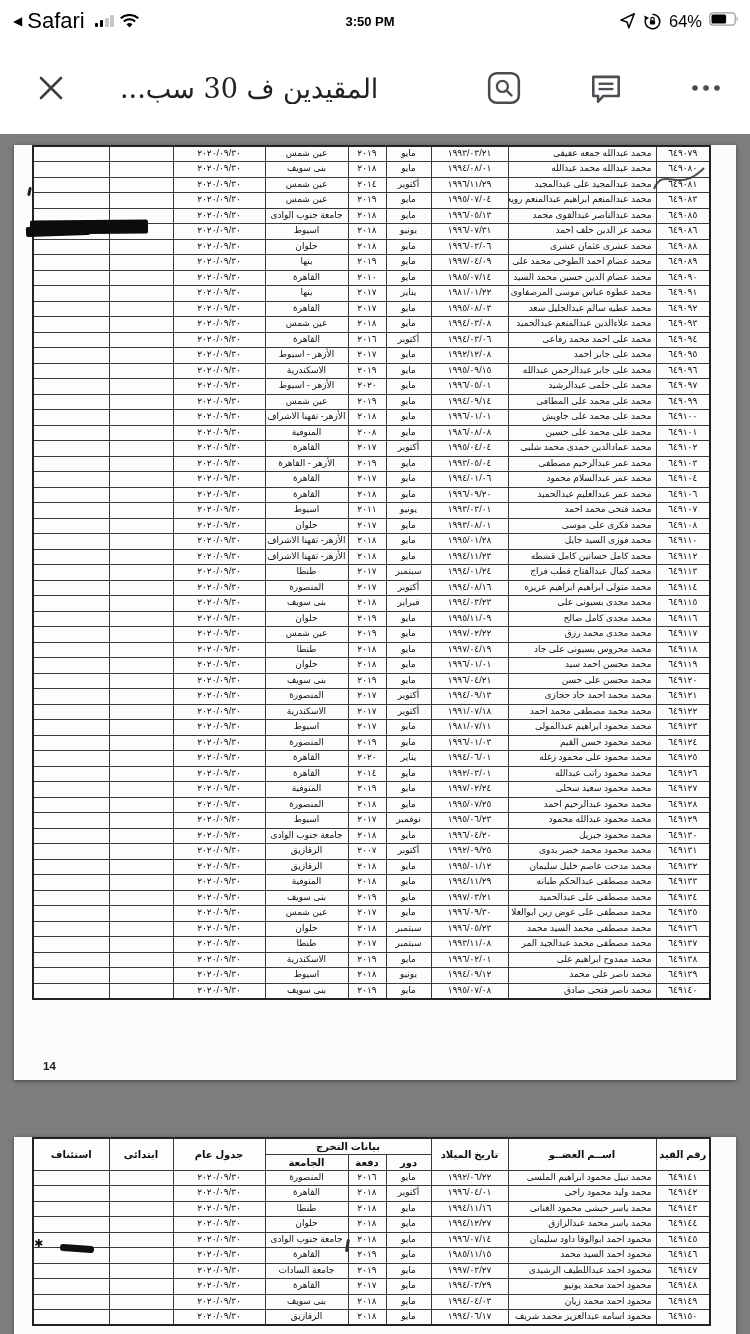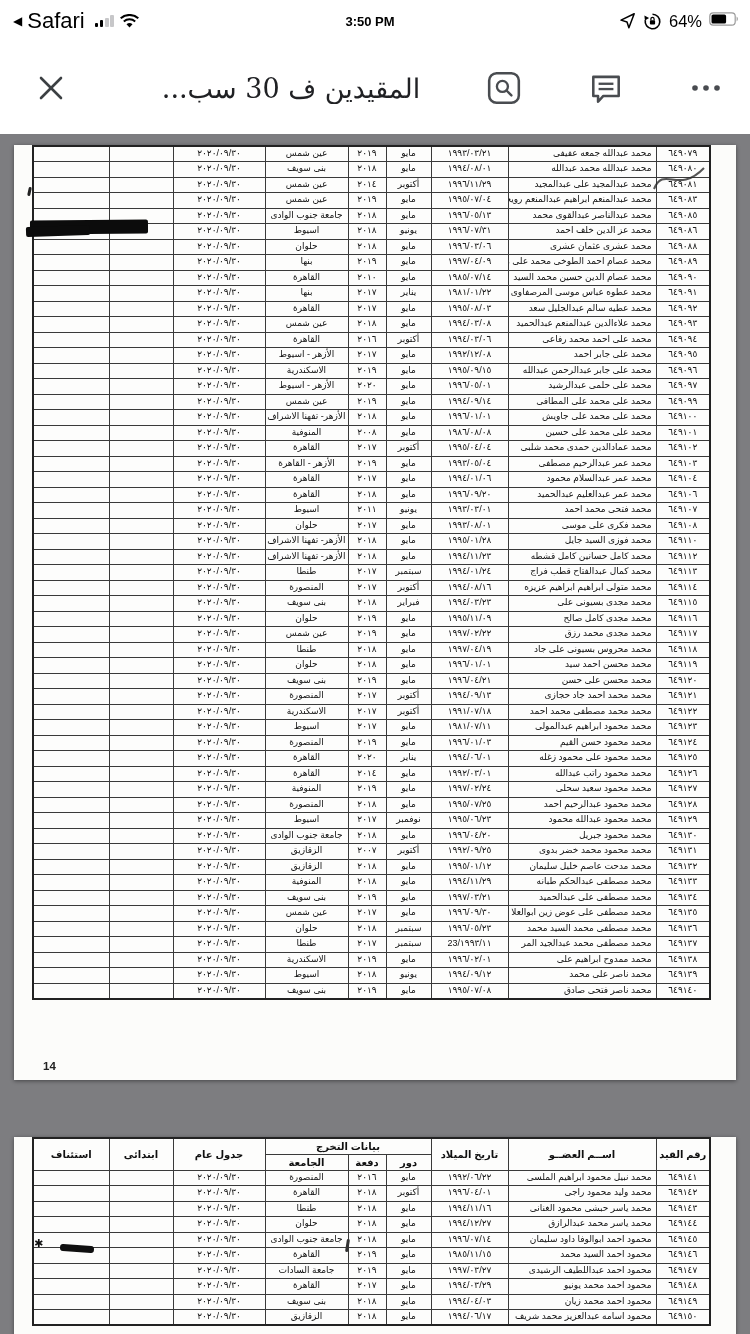--- a/index.html
+++ b/index.html
@@ -18,21 +18,21 @@
   .signal i:nth-child(2){height:7px}
   .signal i:nth-child(3){height:9.5px; background:#c7c7c9}
   .signal i:nth-child(4){height:12px; background:#c7c7c9}
   .sb-time { position:absolute; left:0; right:10px; top:0; height:42px; display:flex; align-items:center; justify-content:center; font-weight:bold; font-size:13px; z-index:1; }
   .sb-right { margin-left:auto; display:flex; gap:7px; z-index:2; }
   .sb-batt-label { font-size:16.5px; }
 
   
   .toolbar { height:92px; display:flex; align-items:center; padding:0 28px 0 36px; background:#fff; }
   .tb-close { margin-right:54px; display:flex; align-items:center; cursor:pointer; }
-  .tb-title { flex:1; font-size:27px; color:#202124; direction:rtl; text-align:center; white-space:nowrap; overflow:hidden; font-family:"DejaVu Serif","Liberation Serif",serif; }
+  .tb-title { flex:1; font-size:27px; color:#202124; direction:rtl; text-align:left; white-space:nowrap; overflow:hidden; font-family:"DejaVu Serif","Liberation Serif",serif; }
   .tb-icons { display:flex; align-items:center; gap:66px; margin-left:24px; }
   .tb-btn { display:flex; align-items:center; justify-content:center; cursor:pointer; }
 
   
   .content { position:absolute; top:134px; left:0; width:750px; height:1200px; background:#7d7d80; overflow:hidden; padding:9px 14px 0; }
   .page { position:relative; width:722px; background:#fcfcfa; box-shadow:0 1px 4px rgba(0,0,0,.45); }
   .page1 { height:935px; margin-bottom:57px; }
   .page2 { height:300px; }
 
   table.doc { border-collapse:collapse; table-layout:fixed; direction:rtl; margin:2px 27px 0 18px; width:677px; font-size:9px; color:#101010; border:2px solid #222; background:#fdfdfc; }
@@ -703,21 +703,21 @@
               <td class="col3">سبتمبر</td>
               <td class="col4">٢٠١٨</td>
               <td class="col5">حلوان</td>
               <td class="col6">٢٠٢٠/٠٩/٣٠</td>
               <td class="col7"></td>
               <td class="col8"></td>
             </tr>
             <tr>
               <td class="col0">٦٤٩١٣٧</td>
               <td class="col1">محمد مصطفى محمد عبدالجيد المر</td>
-              <td class="col2">١٩٩٣/١١/23</td>
+              <td class="col2">١٩٩٣/١١/٠٨</td>
               <td class="col3">سبتمبر</td>
               <td class="col4">٢٠١٧</td>
               <td class="col5">طنطا</td>
               <td class="col6">٢٠٢٠/٠٩/٣٠</td>
               <td class="col7"></td>
               <td class="col8"></td>
             </tr>
             <tr>
               <td class="col0">٦٤٩١٣٨</td>
               <td class="col1">محمد ممدوح ابراهيم على</td>

